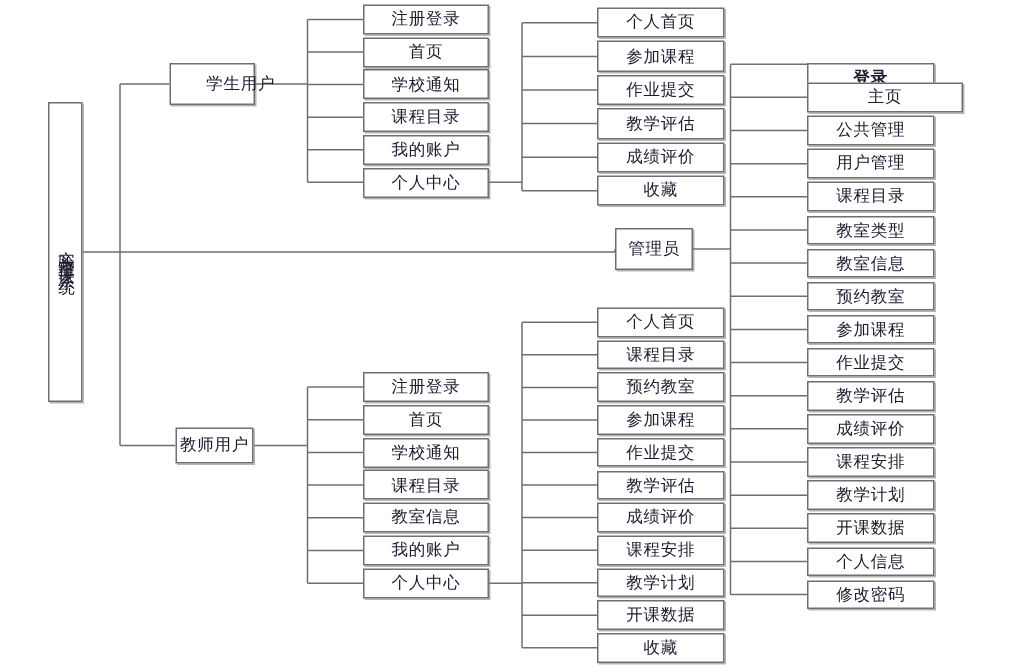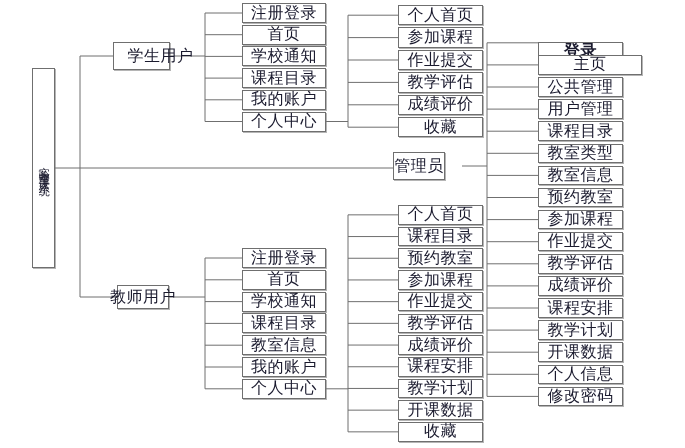--- a/index.html
+++ b/index.html
@@ -8,21 +8,21 @@
     width:685px;height:448px;position:relative;overflow:hidden;
     color:#1a1a2e;
   }
   #diagram{position:absolute;left:0;top:0;width:685px;height:448px;}
   .node{
     position:absolute;
     box-sizing:border-box;
     border:1px solid #6f6f6f;
     background:#ffffff;
     display:flex;align-items:center;justify-content:center;
-    font-size:16px;
+    font-size:11px;
     line-height:1.05;
     letter-spacing:0.5px;
     white-space:nowrap;
     box-shadow:1px 1px 0 rgba(120,120,120,0.55);
   }
   .node.root{
     writing-mode:vertical-rl;
     text-orientation:upright;
     letter-spacing:3px;
     font-size:11px;
@@ -107,21 +107,21 @@
     <div class="node" style="left: 242px; top: 46.4px; width: 84px; height: 20px;">学校通知</div>
     <div class="node" style="left: 242px; top: 68.1px; width: 84px; height: 20px;">课程目录</div>
     <div class="node" style="left: 242px; top: 89.8px; width: 84px; height: 20px;">我的账户</div>
     <div class="node" style="left: 242px; top: 111.5px; width: 84px; height: 20px;">个人中心</div>
     <div class="node" style="left: 398px; top: 5px; width: 85px; height: 20.4px;">个人首页</div>
     <div class="node" style="left: 398px; top: 27.4px; width: 85px; height: 20.4px;">参加课程</div>
     <div class="node" style="left: 398px; top: 49.8px; width: 85px; height: 20.4px;">作业提交</div>
     <div class="node" style="left: 398px; top: 72.2px; width: 85px; height: 20.4px;">教学评估</div>
     <div class="node" style="left: 398px; top: 94.6px; width: 85px; height: 20.4px;">成绩评价</div>
     <div class="node" style="left: 398px; top: 117px; width: 85px; height: 20.4px;">收藏</div>
-    <div class="node" style="left: 393px; top: 152px; width: 52px; height: 28px;">管理员</div>
+    <div class="node" style="left: 410px; top: 152px; width: 52px; height: 28px;">管理员</div>
     <div class="node" style="left: 538px; top: 42px; width: 85px; height: 19.6px; font-weight: bold;">登录</div>
     <div class="node" style="left: 538px; top: 55.1px; width: 104px; height: 19.6px;">主页</div>
     <div class="node" style="left: 538px; top: 77.2px; width: 85px; height: 19.6px;">公共管理</div>
     <div class="node" style="left: 538px; top: 99.3px; width: 85px; height: 19.6px;">用户管理</div>
     <div class="node" style="left: 538px; top: 121.4px; width: 85px; height: 19.6px;">课程目录</div>
     <div class="node" style="left: 538px; top: 143.5px; width: 85px; height: 19.6px;">教室类型</div>
     <div class="node" style="left: 538px; top: 165.6px; width: 85px; height: 19.6px;">教室信息</div>
     <div class="node" style="left: 538px; top: 187.7px; width: 85px; height: 19.6px;">预约教室</div>
     <div class="node" style="left: 538px; top: 209.8px; width: 85px; height: 19.6px;">参加课程</div>
     <div class="node" style="left: 538px; top: 231.9px; width: 85px; height: 19.6px;">作业提交</div>

